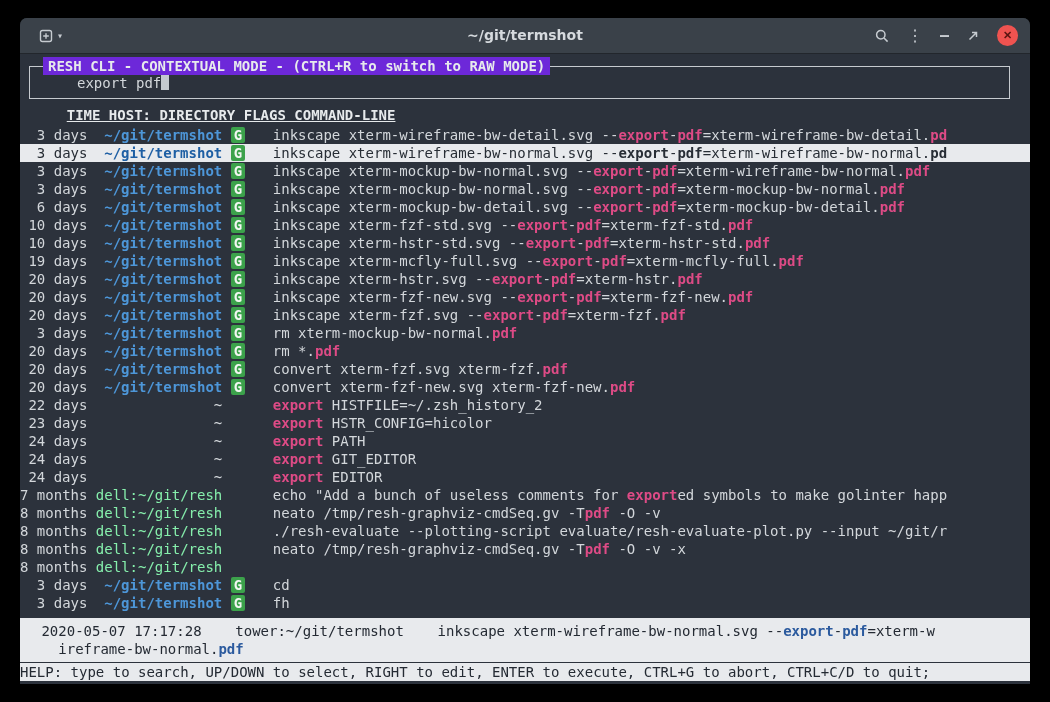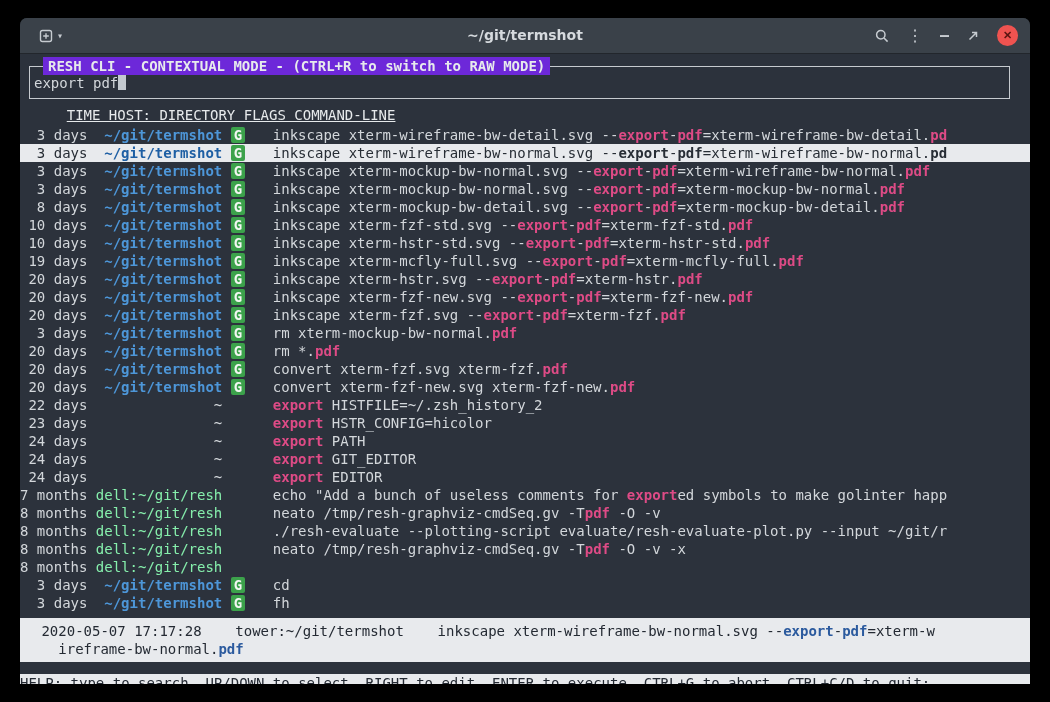--- a/index.html
+++ b/index.html
@@ -28,25 +28,25 @@
                display: flex; align-items: center; justify-content: center; padding: 0; }
 
   
   .terminal { position: relative; height: 630px; font-size: 14px; line-height: 18px;
               color: #d3d7db; box-sizing: border-box; }
 
   .searchbox { position: relative; margin: 12px 20px 7px 9px; border: 1px solid #c6cacf;
                height: 21px; padding: 7px 4px 3px 4px; }
   .searchbox-title { position: absolute; top: -10px; left: 13px; background: #6d28d9;
                      padding: 0 5px; font-weight: bold; color: #e7eaec; white-space: pre; }
-  .query { white-space: pre; }
+  .query { white-space: pre; margin-left: 43px; }
   .cursor { display: inline-block; width: 8px; height: 15px; background: #c3c9cf;
             vertical-align: -2px; }
 
-  .hist-header { padding: 0 13px; white-space: pre; font-weight: normal; color: #e7eaec;
+  .hist-header { padding: 0 13px; white-space: pre; font-weight: bold; color: #e7eaec;
                  height: 18px; margin-bottom: 2px; }
   .hist-header .u { text-decoration: underline; }
 
   .row { display: flex; white-space: pre; height: 18px; overflow: hidden; }
   .col-time { width: 8ch; flex: none; text-align: right; margin-right: 1ch; overflow: hidden; }
   .col-dir  { width: 15ch; flex: none; text-align: right; margin-right: 1ch; overflow: hidden; }
   .col-flag { width: 5ch; flex: none; overflow: hidden; }
   .col-cmd  { flex: 1; overflow: hidden; }
   .dir-blue  { color: #4d96d8; font-weight: bold; }
   .dir-red   { color: #86efac; }
@@ -57,21 +57,21 @@
 
   .row.selected { background: #e8eaed; }
   .row.selected .col-time, .row.selected .col-cmd { color: #272d35; }
   .row.selected .m { color: #272d35; }
   .row.selected .dir-blue { color: #1e5fa4; }
 
   .detail { background: #e8eaed; color: #242a33; margin-top: 6px; padding: 4px 13px; }
   .detail-line { white-space: pre; height: 18px; overflow: hidden; }
   .fm { color: #2b5a9e; font-weight: bold; }
 
-  .helpbar { background: #e8eaed; color: #242a33; margin-top: 12px; padding: 0 0;
+  .helpbar { background: #e8eaed; color: #242a33; margin-top: 1px; padding: 0 0;
              height: 18px; white-space: pre; overflow: hidden; }
 </style>
 </head>
 <body>
 
 <div class="stage">
   <div class="window">
 
     <div class="titlebar">
       <div class="tb-left">
@@ -119,21 +119,21 @@
         <span class="query"><span>export pdf</span><span class="cursor"></span></span>
       </div>
 
       <div class="hist-header"><span>    </span><span class="u">TIME HOST: DIRECTORY FLAGS COMMAND-LINE</span></div>
 
       <div id="rows">
           <div class="row"><span class="col-time">3 days</span><span class="col-dir dir-blue">~/git/termshot</span><span class="col-flag"><span class="flag-badge">G</span></span><span class="col-cmd"><span>inkscape xterm-wireframe-bw-detail.svg --</span><span class="m">export</span><span>-</span><span class="m">pdf</span><span>=xterm-wireframe-bw-detail.</span><span class="m">pd</span></span></div>
           <div class="row selected"><span class="col-time">3 days</span><span class="col-dir dir-blue">~/git/termshot</span><span class="col-flag"><span class="flag-badge">G</span></span><span class="col-cmd"><span>inkscape xterm-wireframe-bw-normal.svg --</span><span class="m">export</span><span>-</span><span class="m">pdf</span><span>=xterm-wireframe-bw-normal.</span><span class="m">pd</span></span></div>
           <div class="row"><span class="col-time">3 days</span><span class="col-dir dir-blue">~/git/termshot</span><span class="col-flag"><span class="flag-badge">G</span></span><span class="col-cmd"><span>inkscape xterm-mockup-bw-normal.svg --</span><span class="m">export</span><span>-</span><span class="m">pdf</span><span>=xterm-wireframe-bw-normal.</span><span class="m">pdf</span></span></div>
           <div class="row"><span class="col-time">3 days</span><span class="col-dir dir-blue">~/git/termshot</span><span class="col-flag"><span class="flag-badge">G</span></span><span class="col-cmd"><span>inkscape xterm-mockup-bw-normal.svg --</span><span class="m">export</span><span>-</span><span class="m">pdf</span><span>=xterm-mockup-bw-normal.</span><span class="m">pdf</span></span></div>
-          <div class="row"><span class="col-time">8 days</span><span class="col-dir dir-blue">~/git/termshot</span><span class="col-flag"><span class="flag-badge">G</span></span><span class="col-cmd"><span>inkscape xterm-mockup-bw-detail.svg --</span><span class="m">export</span><span>-</span><span class="m">pdf</span><span>=xterm-mockup-bw-detail.</span><span class="m">pdf</span></span></div>
+          <div class="row"><span class="col-time">6 days</span><span class="col-dir dir-blue">~/git/termshot</span><span class="col-flag"><span class="flag-badge">G</span></span><span class="col-cmd"><span>inkscape xterm-mockup-bw-detail.svg --</span><span class="m">export</span><span>-</span><span class="m">pdf</span><span>=xterm-mockup-bw-detail.</span><span class="m">pdf</span></span></div>
           <div class="row"><span class="col-time">10 days</span><span class="col-dir dir-blue">~/git/termshot</span><span class="col-flag"><span class="flag-badge">G</span></span><span class="col-cmd"><span>inkscape xterm-fzf-std.svg --</span><span class="m">export</span><span>-</span><span class="m">pdf</span><span>=xterm-fzf-std.</span><span class="m">pdf</span></span></div>
           <div class="row"><span class="col-time">10 days</span><span class="col-dir dir-blue">~/git/termshot</span><span class="col-flag"><span class="flag-badge">G</span></span><span class="col-cmd"><span>inkscape xterm-hstr-std.svg --</span><span class="m">export</span><span>-</span><span class="m">pdf</span><span>=xterm-hstr-std.</span><span class="m">pdf</span></span></div>
           <div class="row"><span class="col-time">19 days</span><span class="col-dir dir-blue">~/git/termshot</span><span class="col-flag"><span class="flag-badge">G</span></span><span class="col-cmd"><span>inkscape xterm-mcfly-full.svg --</span><span class="m">export</span><span>-</span><span class="m">pdf</span><span>=xterm-mcfly-full.</span><span class="m">pdf</span></span></div>
           <div class="row"><span class="col-time">20 days</span><span class="col-dir dir-blue">~/git/termshot</span><span class="col-flag"><span class="flag-badge">G</span></span><span class="col-cmd"><span>inkscape xterm-hstr.svg --</span><span class="m">export</span><span>-</span><span class="m">pdf</span><span>=xterm-hstr.</span><span class="m">pdf</span></span></div>
           <div class="row"><span class="col-time">20 days</span><span class="col-dir dir-blue">~/git/termshot</span><span class="col-flag"><span class="flag-badge">G</span></span><span class="col-cmd"><span>inkscape xterm-fzf-new.svg --</span><span class="m">export</span><span>-</span><span class="m">pdf</span><span>=xterm-fzf-new.</span><span class="m">pdf</span></span></div>
           <div class="row"><span class="col-time">20 days</span><span class="col-dir dir-blue">~/git/termshot</span><span class="col-flag"><span class="flag-badge">G</span></span><span class="col-cmd"><span>inkscape xterm-fzf.svg --</span><span class="m">export</span><span>-</span><span class="m">pdf</span><span>=xterm-fzf.</span><span class="m">pdf</span></span></div>
           <div class="row"><span class="col-time">3 days</span><span class="col-dir dir-blue">~/git/termshot</span><span class="col-flag"><span class="flag-badge">G</span></span><span class="col-cmd"><span>rm xterm-mockup-bw-normal.</span><span class="m">pdf</span></span></div>
           <div class="row"><span class="col-time">20 days</span><span class="col-dir dir-blue">~/git/termshot</span><span class="col-flag"><span class="flag-badge">G</span></span><span class="col-cmd"><span>rm *.</span><span class="m">pdf</span></span></div>
           <div class="row"><span class="col-time">20 days</span><span class="col-dir dir-blue">~/git/termshot</span><span class="col-flag"><span class="flag-badge">G</span></span><span class="col-cmd"><span>convert xterm-fzf.svg xterm-fzf.</span><span class="m">pdf</span></span></div>
           <div class="row"><span class="col-time">20 days</span><span class="col-dir dir-blue">~/git/termshot</span><span class="col-flag"><span class="flag-badge">G</span></span><span class="col-cmd"><span>convert xterm-fzf-new.svg xterm-fzf-new.</span><span class="m">pdf</span></span></div>

